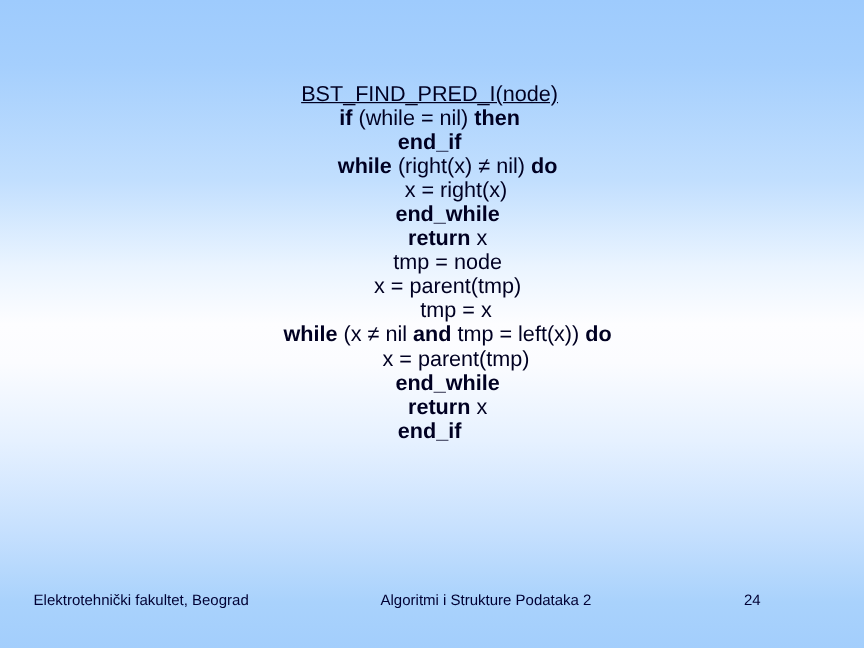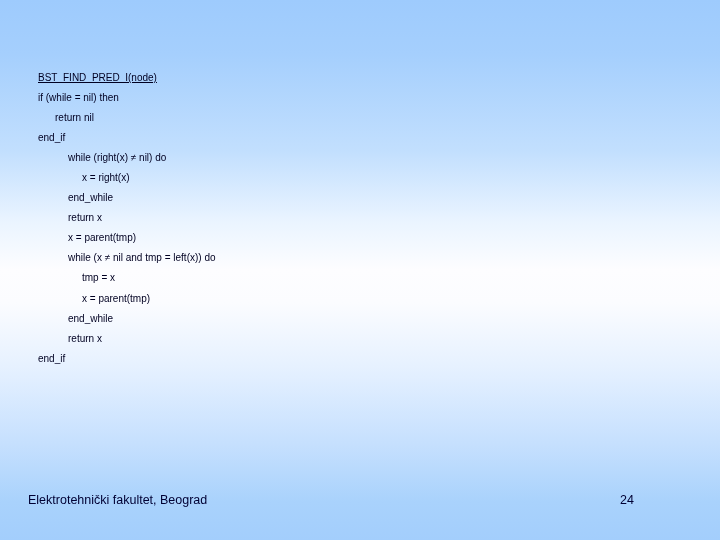--- a/index.html
+++ b/index.html
@@ -49,28 +49,29 @@
   }
 
   
   .code-block {
     position: absolute;
     left: 38px;
     top: 68px;
     width: 640px;
   }
   .code-line {
-    font-size: 10px;
+    font-size: 18px;
     line-height: 20.05px;
     height: 20.05px;
     color: #000022;
     white-space: pre;
+    text-align: center;
   }
   .code-line .kw {
-    font-weight: normal;
+    font-weight: bold;
   }
   .sig {
     text-decoration: underline;
     text-underline-offset: 1px;
   }
   .ind-0 { padding-left: 0px; }
   .ind-1 { padding-left: 17px; }
   .ind-2 { padding-left: 30px; }
   .ind-3 { padding-left: 44px; }
 
@@ -115,34 +116,35 @@
 </head>
 <body>
 
 <div id="slide">
 
 
   <div class="code-block">
     <div class="code-line ind-0"><span class="sig">BST_FIND_PRED_I(node)</span></div>
     <div id="code-lines">
         <div class="code-line ind-0"><span class="kw">if </span><span>(while = nil) </span><span class="kw">then</span></div>
-        <div class="code-line ind-1"><span class="kw">return </span><span>nil</span></div>
         <div class="code-line ind-0"><span class="kw">end_if</span></div>
         <div class="code-line ind-2"><span class="kw">while </span><span>(right(x) ≠ nil) </span><span class="kw">do</span></div>
         <div class="code-line ind-3"><span>x = right(x)</span></div>
         <div class="code-line ind-2"><span class="kw">end_while</span></div>
         <div class="code-line ind-2"><span class="kw">return </span><span>x</span></div>
+        <div class="code-line ind-2"><span>tmp = node</span></div>
         <div class="code-line ind-2"><span>x = parent(tmp)</span></div>
+        <div class="code-line ind-3"><span>tmp = x</span></div>
         <div class="code-line ind-2"><span class="kw">while </span><span>(x ≠ nil </span><span class="kw">and </span><span>tmp = left(x)) </span><span class="kw">do</span></div>
-        <div class="code-line ind-3"><span>tmp = x</span></div>
         <div class="code-line ind-3"><span>x = parent(tmp)</span></div>
         <div class="code-line ind-2"><span class="kw">end_while</span></div>
         <div class="code-line ind-2"><span class="kw">return </span><span>x</span></div>
         <div class="code-line ind-0"><span class="kw">end_if</span></div>
       </div>
   </div>
 
   <div class="footer">
     <div class="footer-left">Elektrotehnički fakultet, Beograd</div>
+    <div class="footer-center">Algoritmi i Strukture Podataka 2</div>
     <div class="footer-page">24</div>
   </div>
 
 </div>
 
 </body></html>

